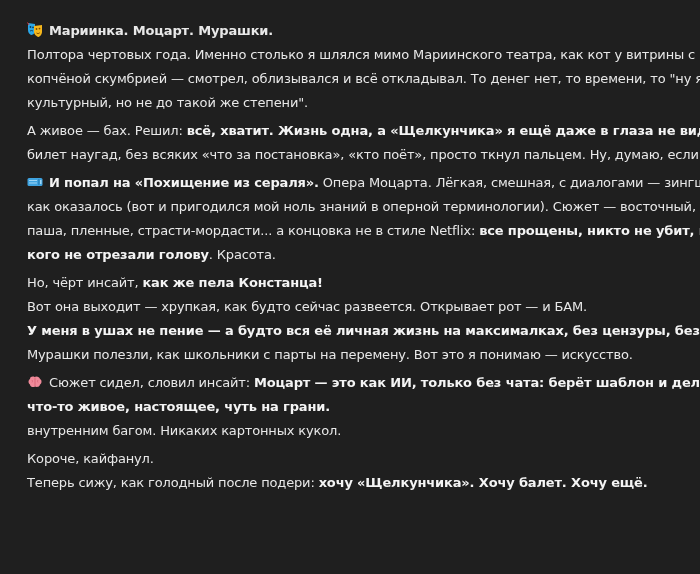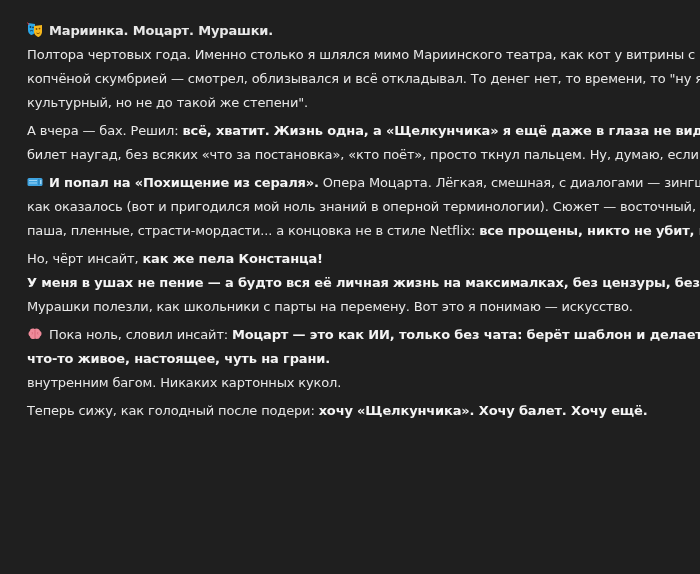--- a/index.html
+++ b/index.html
@@ -67,49 +67,52 @@
     </span><span>Мариинка. Моцарт. Мурашки.</span>
   </div>
 
   <div id="paras">
       <div class="para">
         <span class="line"><span>Полтора чертовых года. Именно столько я шлялся мимо Мариинского театра, как кот у витрины с</span></span>
         <span class="line"><span>копчёной скумбрией — смотрел, облизывался и всё откладывал. То денег нет, то времени, то "ну я</span></span>
         <span class="line"><span>культурный, но не до такой же степени".</span></span>
       </div>
       <div class="para">
-        <span class="line"><span>А вчера — бах. Решил: </span><span class="b">всё, хватит. Жизнь одна, а «Щелкунчика» я ещё даже в глаза не видел.</span></span>
+        <span class="line"><span>А живое — бах. Решил: </span><span class="b">всё, хватит. Жизнь одна, а «Щелкунчика» я ещё даже в глаза не видел.</span></span>
         <span class="line"><span>билет наугад, без всяких «что за постановка», «кто поёт», просто ткнул пальцем. Ну, думаю, если что —</span></span>
       </div>
       <div class="para">
         <span class="line"><span class="emoji">
   <svg width="16" height="16" viewBox="0 0 16 16">
     <rect x="0.5" y="4" width="15" height="8" rx="1.5" fill="#3fa3e0"></rect>
     <rect x="2" y="6" width="8" height="1" fill="#9fd6f5"></rect>
     <rect x="2" y="8.5" width="8" height="1" fill="#9fd6f5"></rect>
     <rect x="11.5" y="5" width="0.8" height="6" fill="#1c6fa3"></rect>
     <rect x="13" y="6" width="1.5" height="4" fill="#9fd6f5"></rect>
   </svg>
 </span><span class="b">И попал на «Похищение из сераля».</span><span> Опера Моцарта. Лёгкая, смешная, с диалогами — зингшпиль,</span></span>
         <span class="line"><span>как оказалось (вот и пригодился мой ноль знаний в оперной терминологии). Сюжет — восточный, там</span></span>
         <span class="line"><span>паша, пленные, страсти-мордасти... а концовка не в стиле Netflix: </span><span class="b">все прощены, никто не убит, ни у</span></span>
+        <span class="line"><span class="b">кого не отрезали голову</span><span>. Красота.</span></span>
       </div>
       <div class="para">
         <span class="line"><span>Но, чёрт инсайт, </span><span class="b">как же пела Констанца!</span></span>
+        <span class="line"><span>Вот она выходит — хрупкая, как будто сейчас развеется. Открывает рот — и БАМ.</span></span>
         <span class="line"><span class="b">У меня в ушах не пение — а будто вся её личная жизнь на максималках, без цензуры, без автотюна.</span></span>
         <span class="line"><span>Мурашки полезли, как школьники с парты на перемену. Вот это я понимаю — искусство.</span></span>
       </div>
       <div class="para">
         <span class="line"><span class="emoji">
   <svg width="16" height="16" viewBox="0 0 16 16">
     <path d="M3 5 C3 2.5 6 2 7.5 3 C9 1.8 12.5 2.3 13 5 C15 5.8 15 9.5 13 10.5 C12.8 13 9.5 13.5 8 12.5 C6.5 13.8 3.2 13 3 10.5 C1 9.5 1 6 3 5 Z" fill="#f08a9a"></path>
     <path d="M8 3.5 L8 12" stroke="#d25d70" stroke-width="0.8"></path>
     <path d="M5 6 Q6 7 5 8.5 M11 6 Q10 7 11 8.5" stroke="#d25d70" stroke-width="0.7" fill="none"></path>
   </svg>
-</span><span>Пока ноль, словил инсайт: </span><span class="b">Моцарт — это как ИИ, только без чата: берёт шаблон и делает из него</span></span>
+</span><span>Сюжет сидел, словил инсайт: </span><span class="b">Моцарт — это как ИИ, только без чата: берёт шаблон и делает из него</span></span>
         <span class="line"><span class="b">что-то живое, настоящее, чуть на грани.</span></span>
         <span class="line"><span>внутренним багом. Никаких картонных кукол.</span></span>
       </div>
       <div class="para">
+        <span class="line"><span>Короче, кайфанул.</span></span>
         <span class="line"><span>Теперь сижу, как голодный после подери: </span><span class="b">хочу «Щелкунчика». Хочу балет. Хочу ещё.</span></span>
       </div>
     </div>
 </div>
 
 </body></html>

